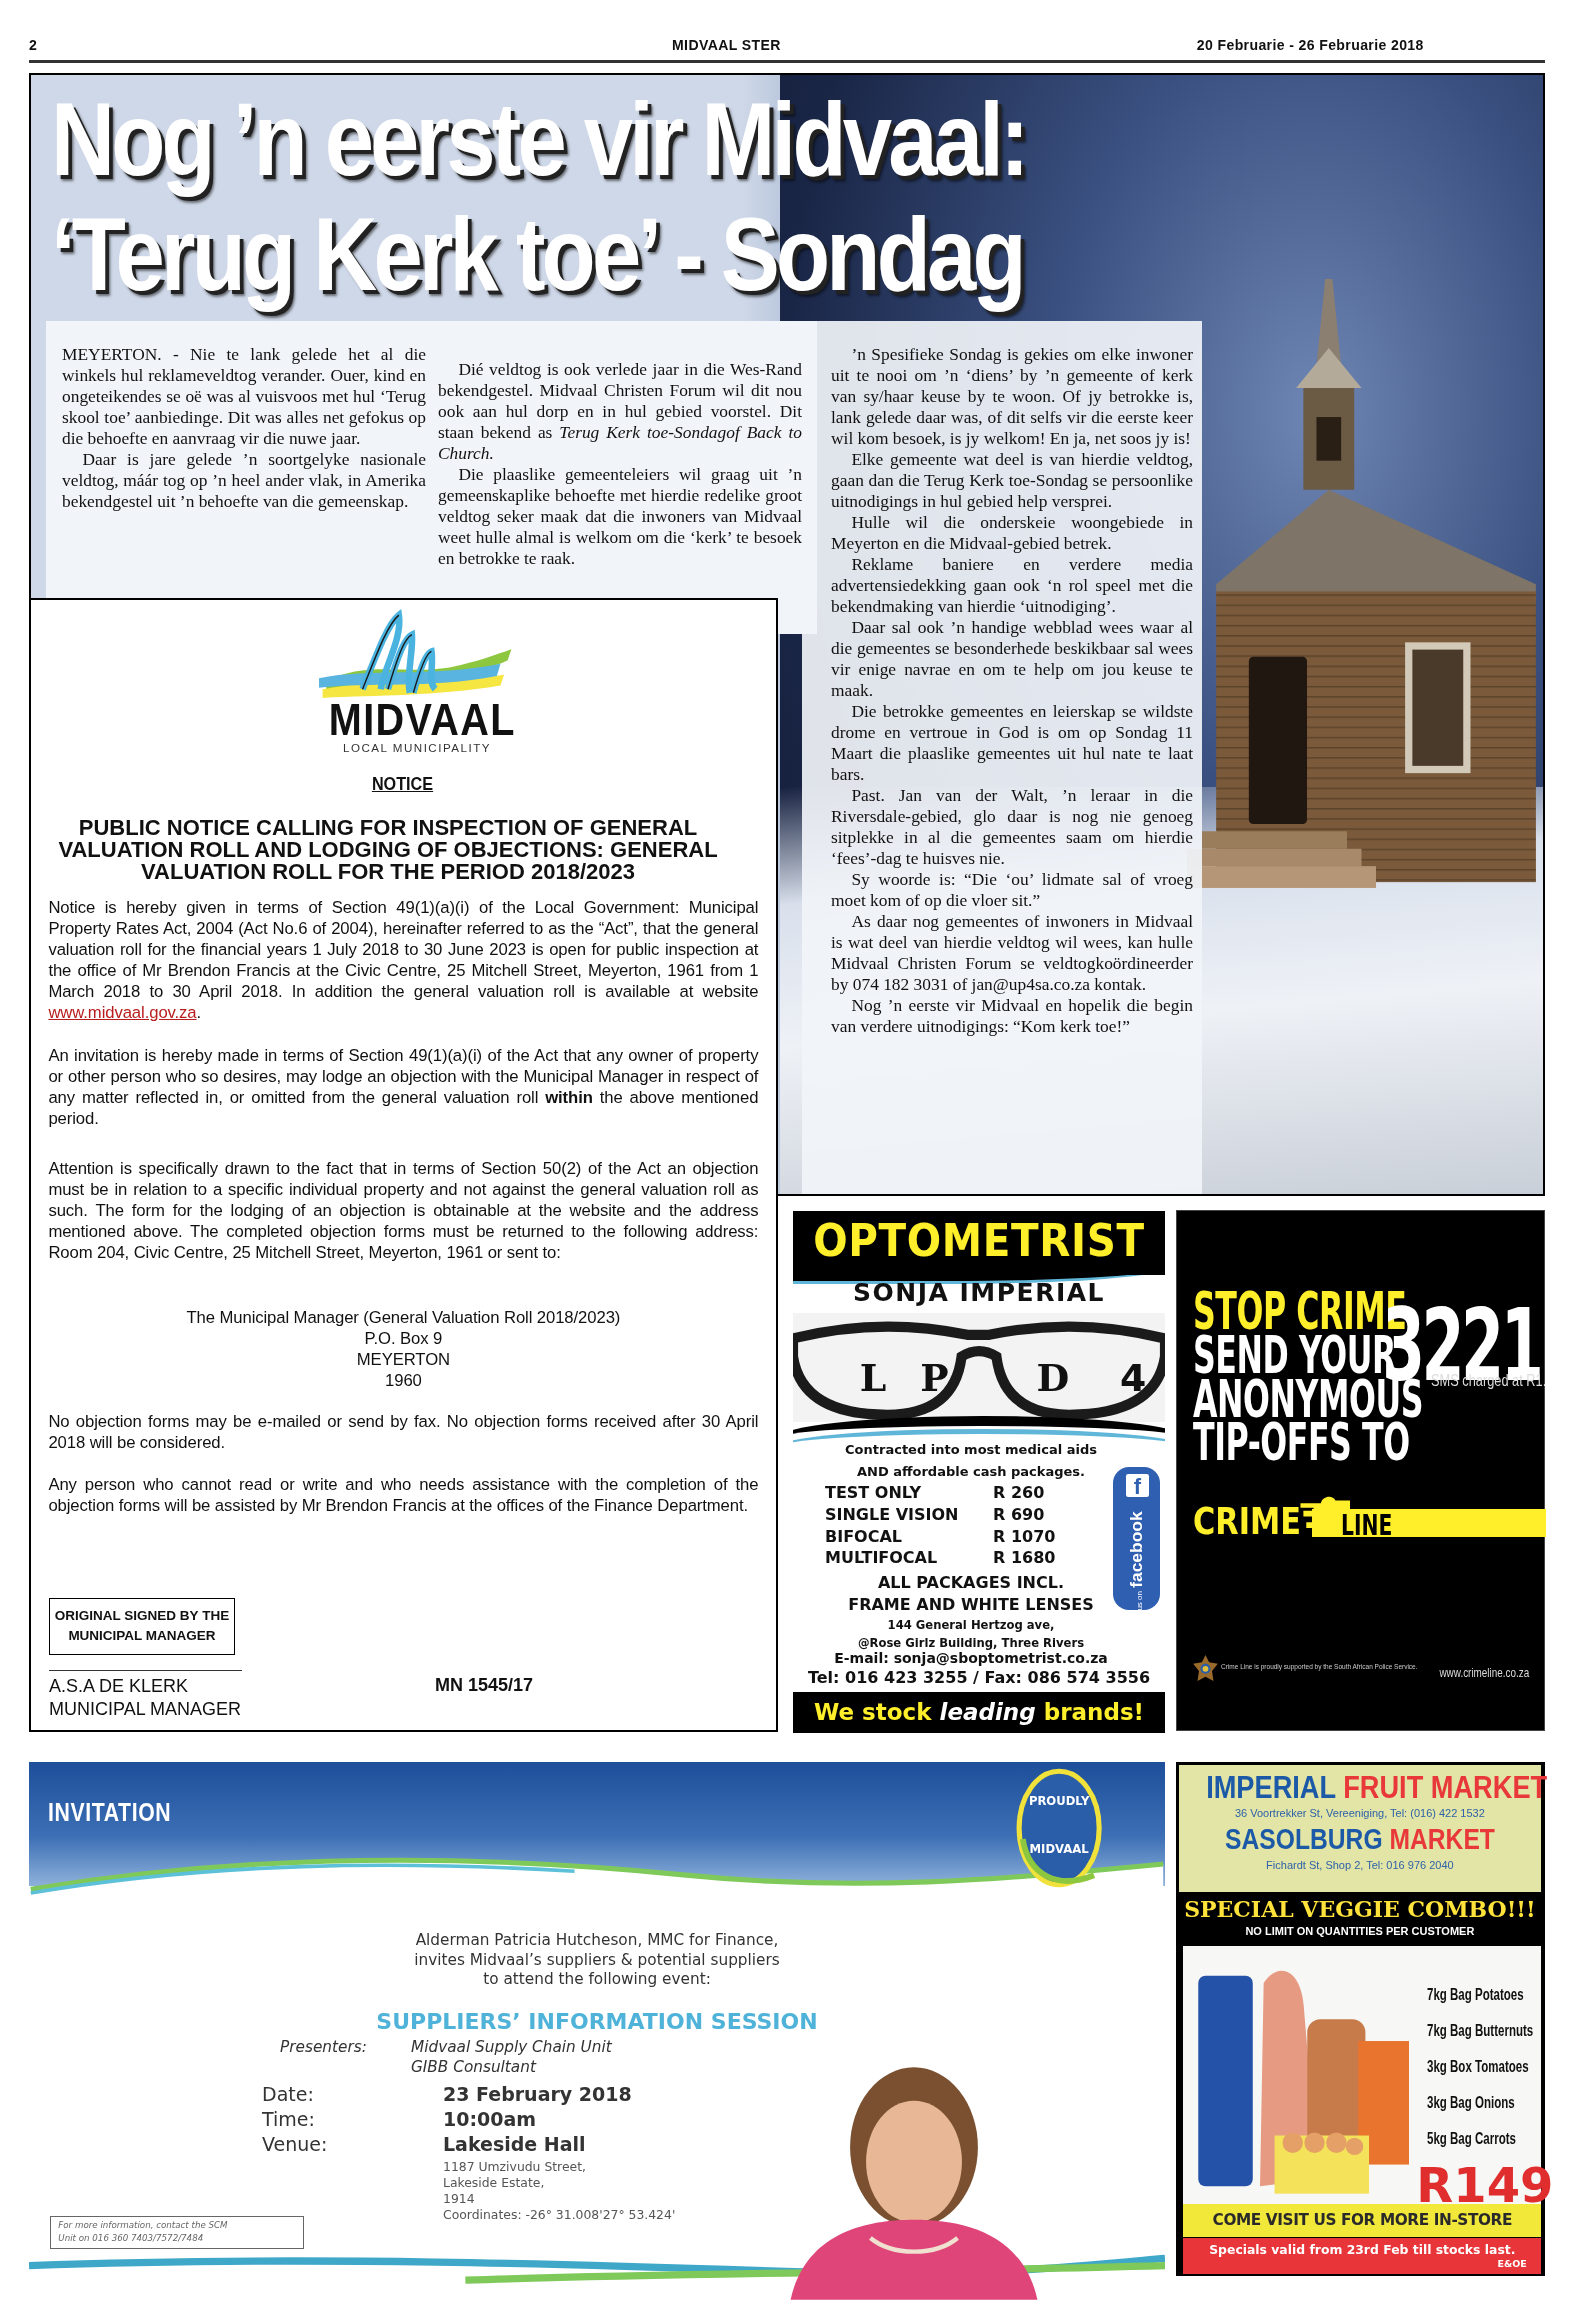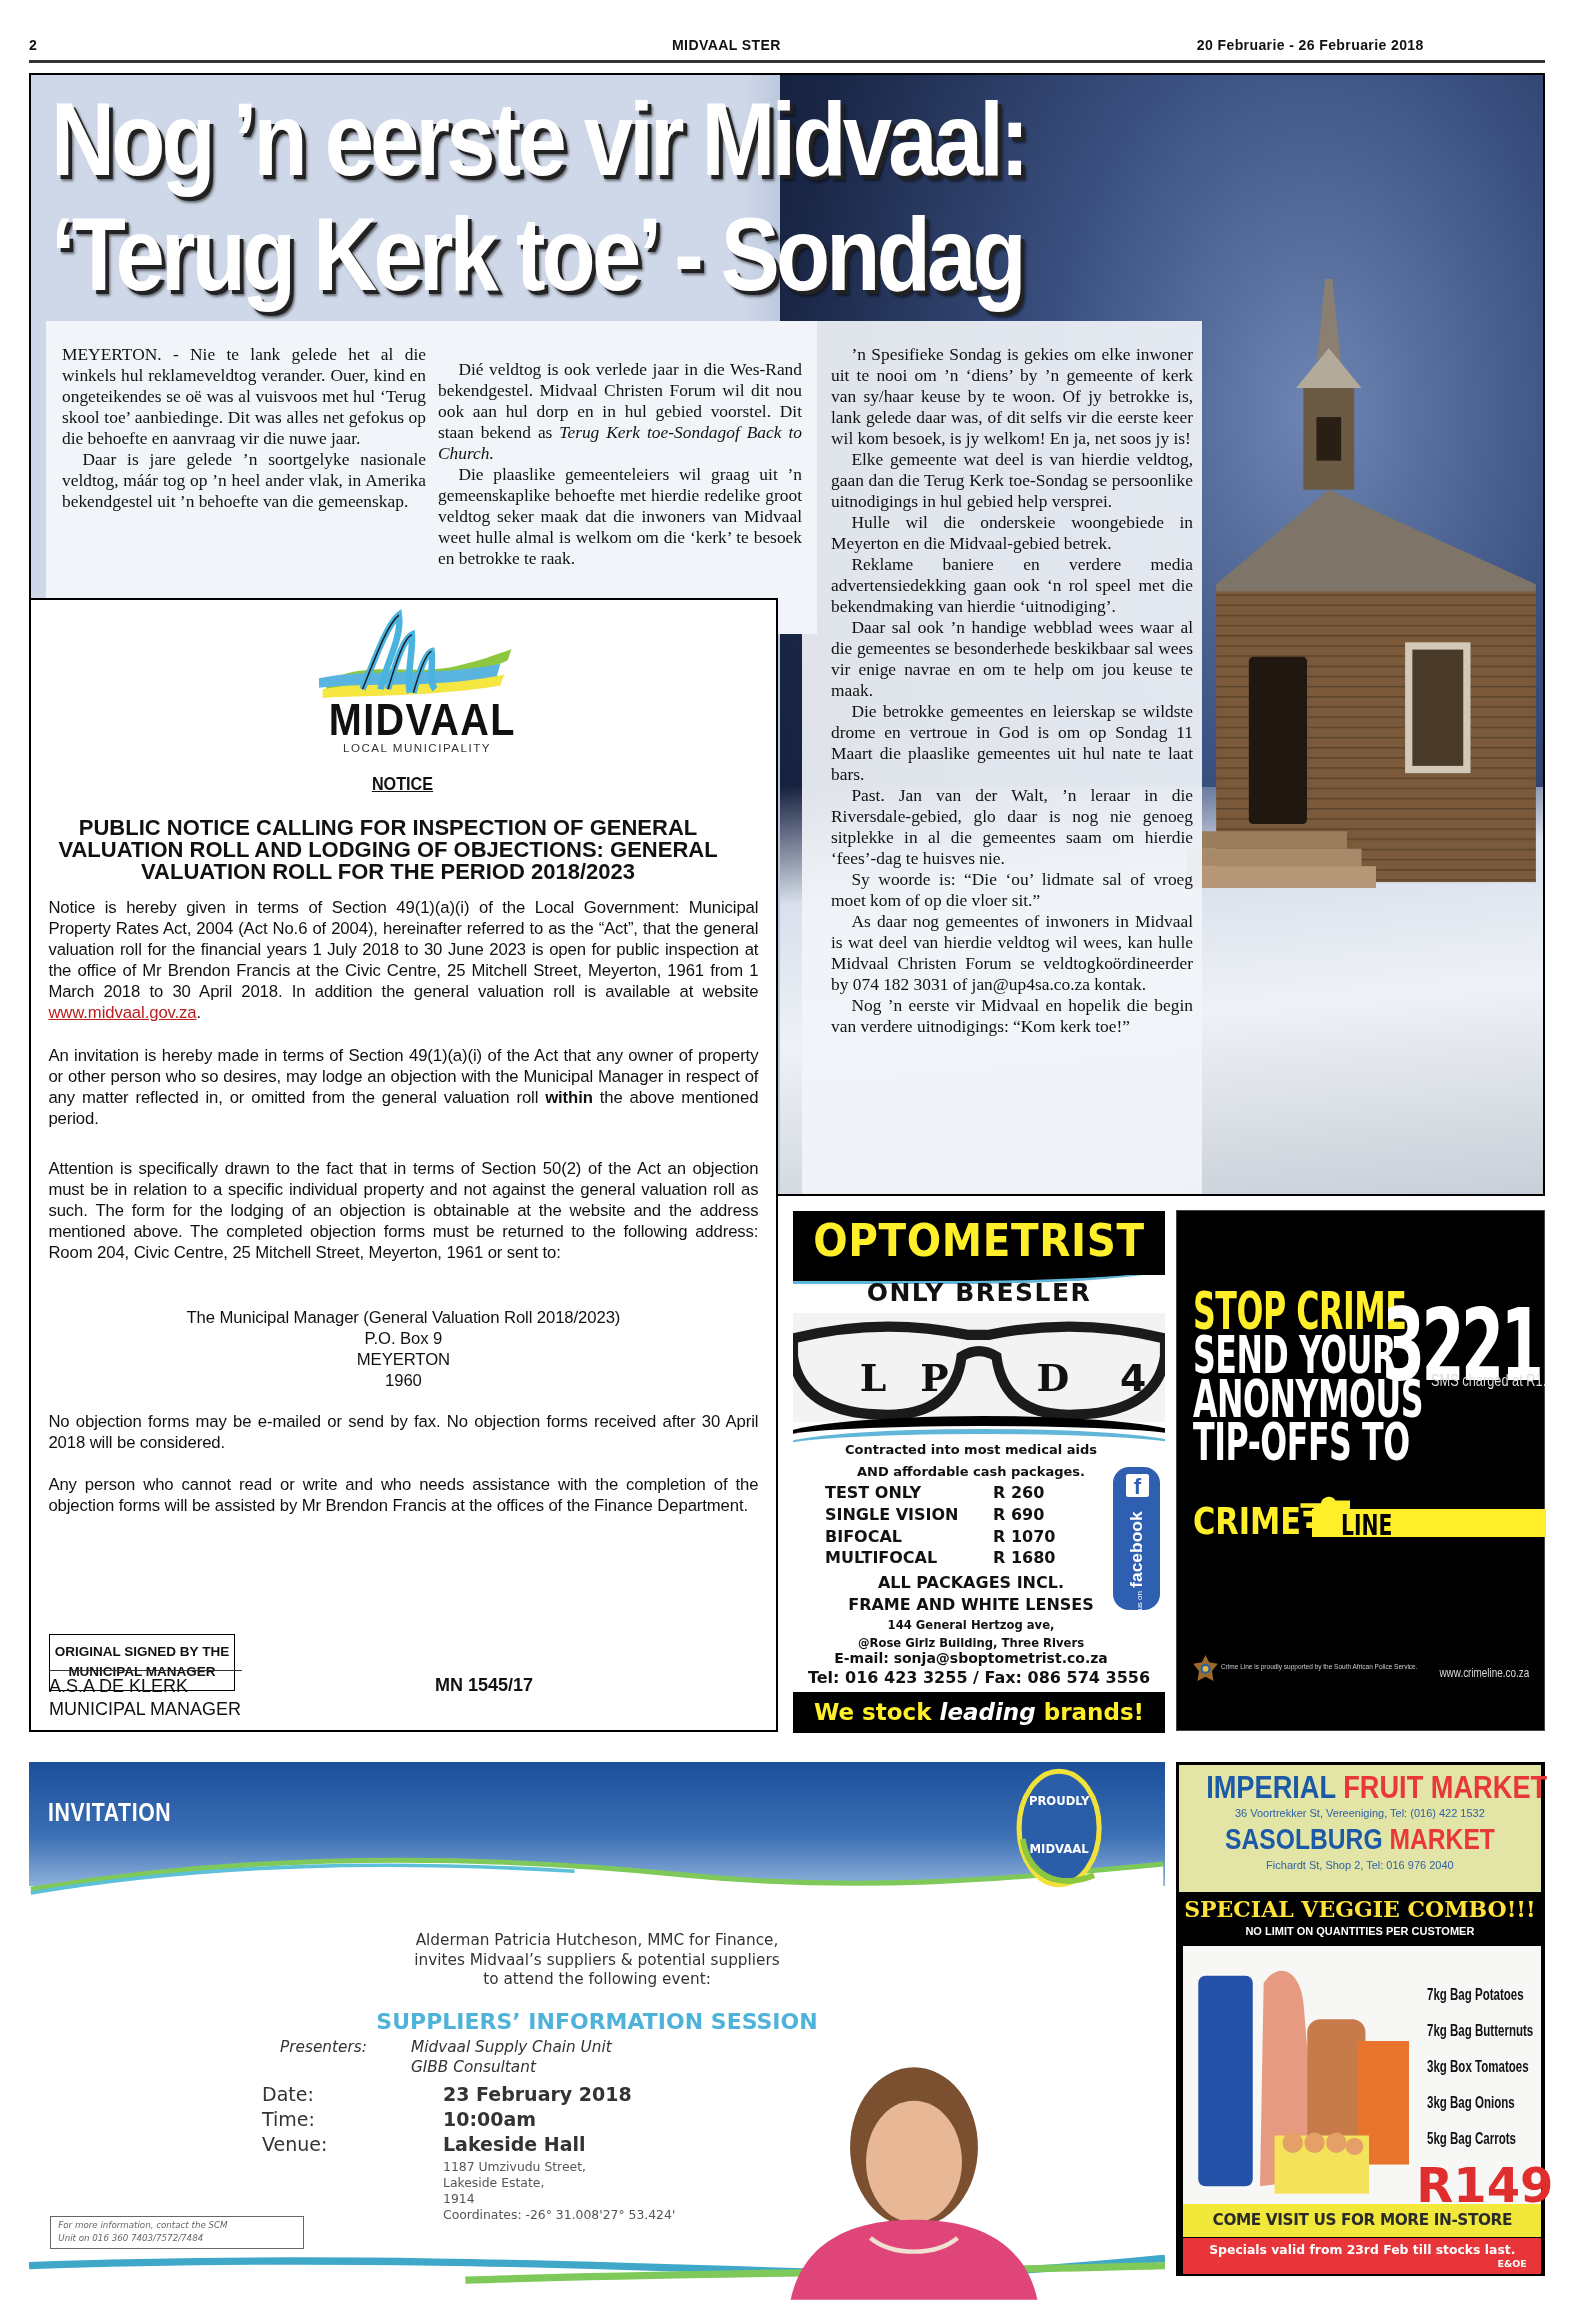--- a/index.html
+++ b/index.html
@@ -34,21 +34,21 @@
 
   
   .notice { position: absolute; left: 29px; top: 598px; width: 749px; height: 1134px; border: 2.9px solid #000; background: #fff; }
   .logo { position: absolute; left: 288px; top: 8.7px; width: 196px; height: 145px; }
   .logo-word { position: absolute; left: 0; top: 86px; width: 196px; text-align: center; font-family: "Liberation Sans", sans-serif; font-weight: bold; font-size: 44px; letter-spacing: 1.5px; color: #111; transform: scaleX(0.9); }
   .logo-sub { position: absolute; left: 0; top: 132px; width: 196px; text-align: center; font-size: 11.6px; letter-spacing: 1.5px; color: #333; }
   .n-title { position: absolute; left: 0; width: 743px; text-align: center; font-weight: bold; text-decoration: underline; font-size: 18px; transform: scaleX(0.9); }
   .n-heading { position: absolute; left: 0; top: 217px; width: 714px; text-align: center; font-weight: bold; font-size: 22px; line-height: 22px; }
   .n-body { position: absolute; left: 17.4px; width: 710px; font-size: 16.7px; line-height: 21px; text-align: justify; letter-spacing: -0.1px; }
   .n-body a { color: #b91c1c; text-decoration: underline; }
-  .stamp { position: absolute; left: 18px; top: 1034px; width: 186px; height: 57px; border: 1.5px solid #000; text-align: center; font-weight: bold; font-size: 13.5px; line-height: 19.6px; padding-top: 7.3px; }
+  .stamp { position: absolute; left: 18px; top: 998px; width: 186px; height: 57px; border: 1.5px solid #000; text-align: center; font-weight: bold; font-size: 13.5px; line-height: 19.6px; padding-top: 7.3px; }
   .sig-line { position: absolute; left: 18px; top: 1070px; width: 193px; border-top: 0.7px solid #333; }
   .sig { position: absolute; left: 18px; top: 1075px; font-size: 18px; line-height: 22.5px; }
   .mn { position: absolute; left: 404px; top: 1075px; font-size: 18px; font-weight: bold; }
 
   
   .opto { position: absolute; left: 793px; top: 1211px; width: 372px; height: 522px; background: #fff; overflow: hidden; }
   .opto-top { position: absolute; left: 0; top: 0; width: 372px; height: 64px; background: #000; border-bottom-right-radius: 0 0; }
   .opto-title { position: absolute; left: 0; top: 0; width: 372px; text-align: center; color: #ffee2a; font-family: "DejaVu Sans", sans-serif; font-weight: bold; font-size: 44px; line-height: 60px; letter-spacing: 0.7px; transform: scaleX(0.92); }
   .opto-swoosh { position: absolute; left: 0; top: 44px; width: 378px; height: 29px; background: #000; border-radius: 0 0 60% 0; border-bottom: 3.6px solid #5fb6d8; }
   .opto-name { position: absolute; left: 0; top: 67px; width: 372px; text-align: center; font-family: "DejaVu Sans", sans-serif; font-weight: bold; font-size: 25px; letter-spacing: 1.5px; }
@@ -207,21 +207,21 @@
     <div>A.S.A DE KLERK</div>
     <div>MUNICIPAL MANAGER</div>
   </div>
   <div class="mn">MN 1545/17</div>
 </div>
 
 <div class="opto">
   <div class="opto-swoosh"></div>
   <div class="opto-top"></div>
   <div class="opto-title">OPTOMETRIST</div>
-  <div class="opto-name">ONLY BRESLER</div>
+  <div class="opto-name">SONJA IMPERIAL</div>
   <svg class="glasses" viewBox="0 0 512 150">
     <rect x="0" y="0" width="512" height="150" fill="#f3f3f3"></rect>
     <path d="M0,35 Q120,5 240,30 L270,30 Q390,5 512,35 L512,60 Q500,140 380,140 Q290,140 280,60 Q256,45 232,60 Q222,140 130,140 Q12,140 0,60 Z" fill="none" stroke="#1b1b1b" stroke-width="14"></path>
     <text x="92" y="108" font-family="DejaVu Serif, serif" font-weight="bold" font-size="52" fill="#111">L</text>
     <text x="175" y="108" font-family="DejaVu Serif, serif" font-weight="bold" font-size="52" fill="#111">P</text>
     <text x="335" y="108" font-family="DejaVu Serif, serif" font-weight="bold" font-size="52" fill="#111">D</text>
     <text x="450" y="108" font-family="DejaVu Sans, sans-serif" font-weight="bold" font-size="52" fill="#111">4</text>
   </svg>
   <div class="opto-swoosh2"></div>
   <div class="opto-swoosh2b"></div>

